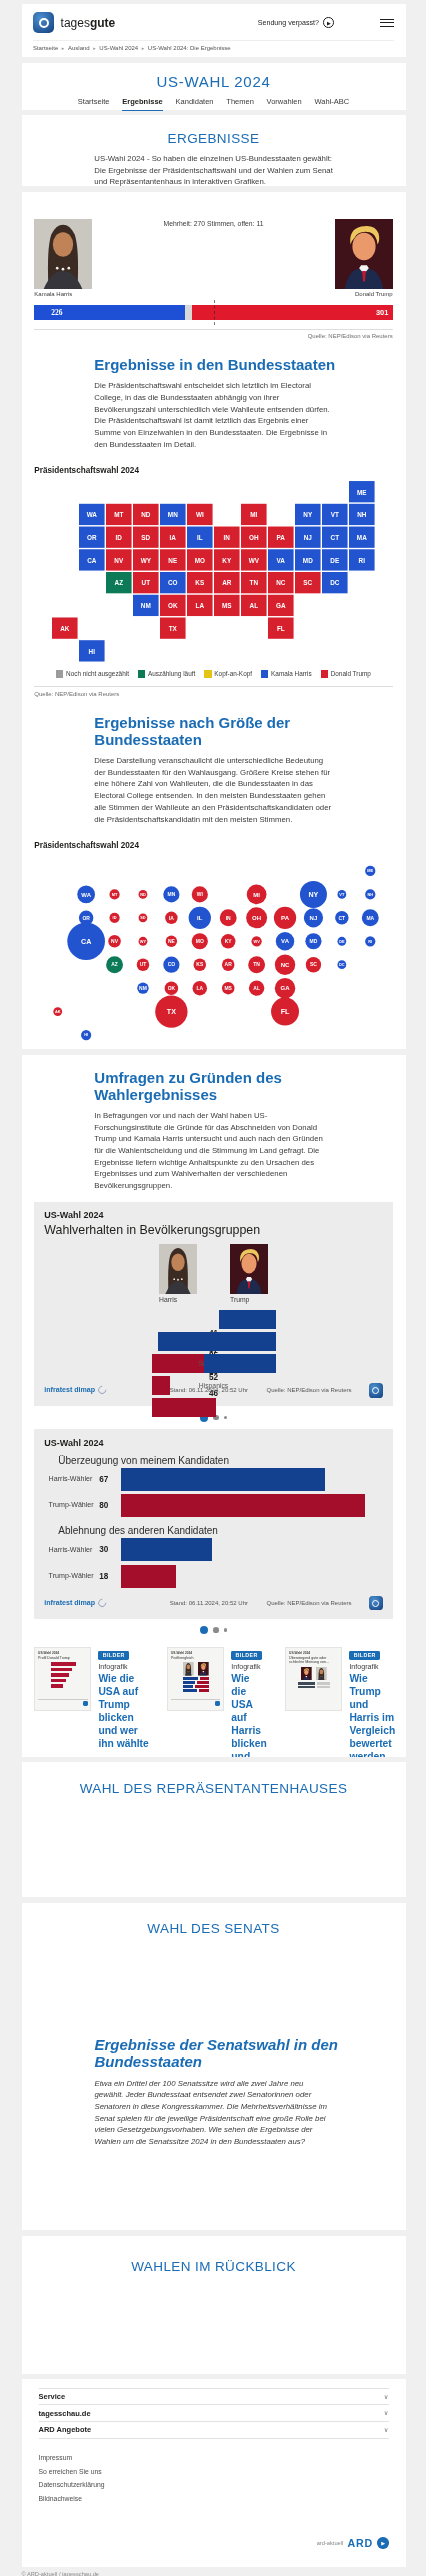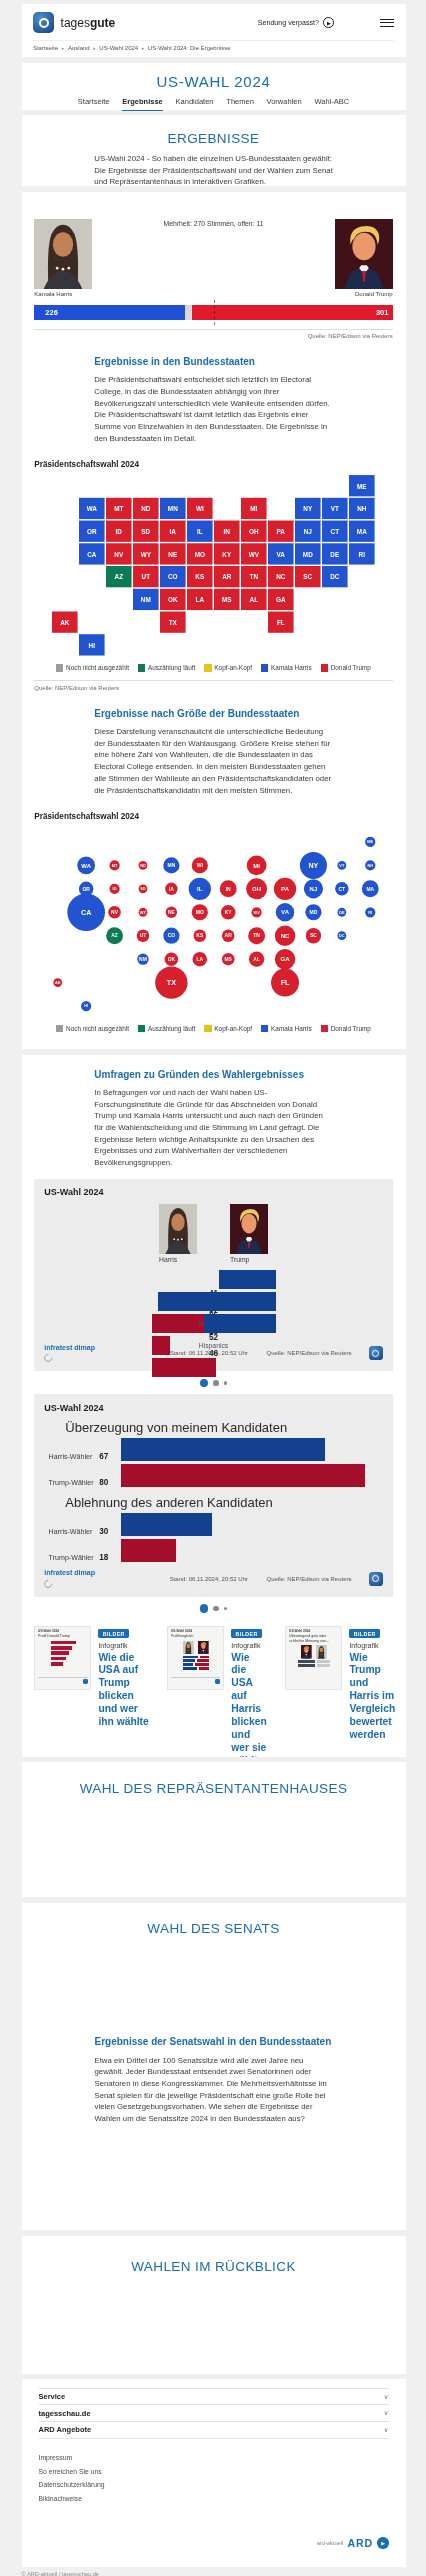--- a/index.html
+++ b/index.html
@@ -28,40 +28,40 @@
   
   .title-card{padding:10px 0 0;text-align:center;height:47px;}
   .page-title{font-size:15px;color:#1a6cb5;font-weight:400;letter-spacing:0.7px;}
   .tabs{display:flex;justify-content:center;gap:12.8px;margin-top:7.8px;}
   .tab{font-size:7.5px;color:#3c3c3c;padding-bottom:3.6px;cursor:pointer;}
   .tab.active{font-weight:bold;color:#1d1d1b;border-bottom:1.4px solid #1a6cb5;}
 
   .section-heading{font-size:13.5px;color:#1a6cb5;font-weight:400;text-align:center;letter-spacing:0.4px;margin:0;}
   .col-text{width:239px;margin:7.1px 0 0 60px;font-size:7.8px;line-height:1.5;color:#3b3b3b;}
   .intro-card{padding:15.6px 12.8px 0;height:71px;}
-  .subhead{font-size:10px;color:#1a6cb5;font-weight:600;margin:17px 0 0 60px;}
+  .subhead{font-size:15px;color:#1a6cb5;font-weight:600;margin:17px 0 0 60px;}
   .chart-label{font-size:8.2px;font-weight:bold;color:#1d1d1b;margin-top:15.6px;}
   .hr{border-top:0.7px solid #ddd;margin-top:8.5px;}
   .quelle{font-size:6px;color:#6e6e6e;margin-top:3.6px;}
   .quelle.right{text-align:right;}
 
   
   .pres-card{height:857px;padding:18.5px 12.8px 0;overflow:hidden;}
   .cand-row{position:relative;height:80px;margin-top:8.5px;}
   .majority-note{position:absolute;left:0;right:0;top:1.4px;text-align:center;font-size:6.8px;color:#3b3b3b;}
   .photo{width:58px;height:70px;}
   .photo svg,.photo-sm svg,.pp svg{width:100%;height:100%;display:block;}
   .cand-left{position:absolute;left:0;top:0;}
   .cand-right{position:absolute;right:0;top:0;}
   .cand-name{font-size:6px;color:#3c3c3c;margin-top:2.1px;}
   .cand-right .cand-name{text-align:right;}
   .ebar{position:relative;height:15.6px;display:flex;margin-top:5.7px;}
   .ebar .seg{height:100%;}
   .ebar .num{position:absolute;top:0;line-height:15.6px;color:#fff;font-size:7.5px;font-weight:bold;}
-  .num-left{left:11px;}.num-right{right:4.3px;}
+  .num-left{left:17px;font-family:Liberation Serif, serif;}.num-right{right:4.3px;}
   .ebar-marker{position:absolute;top:-5px;height:25.6px;border-left:1.4px dashed rgba(40,40,40,.6);}
   .map-wrap{margin-top:5.7px;text-align:center;}
   .legend{display:flex;justify-content:center;gap:9.2px;margin-top:5.7px;font-size:6.4px;color:#3b3b3b;}
   .legend .sw{display:inline-block;width:7.1px;height:7.1px;margin-right:2.8px;vertical-align:-0.7px;}
 
   
   .umfragen-card{height:702px;padding:14.2px 12.8px 0;overflow:hidden;}
   .chart-card{background:#ececec;margin-top:10px;padding:8.5px 10px;position:relative;}
   .cc-kicker{font-size:9px;font-weight:bold;color:#1d1d1b;}
   .cc-title{font-size:12.4px;color:#1d1d1b;margin-top:2.8px;font-weight:400;}
@@ -70,34 +70,34 @@
   .cc-fig .cap{font-size:6.8px;margin-top:2.1px;color:#3c3c3c;}
   .demo-rows{margin-top:7.1px;}
   .demo-row{display:flex;align-items:center;height:22px;flex-direction:column;}
   .demo-left{width:124px;display:flex;justify-content:flex-end;}
   .demo-left i{height:19px;display:block;}
   .demo-num{width:21.3px;text-align:center;font-weight:bold;font-size:8.2px;color:#1d1d1b;}
   .demo-cat{width:44px;text-align:center;font-size:6.8px;color:#555;}
   .demo-right{width:124px;}
   .demo-right i{height:19px;display:block;}
   .cc-footer{display:flex;align-items:center;margin-top:7.1px;font-size:6px;color:#555;}
-  .provider{color:#1a6cb5;font-weight:bold;font-size:7.1px;display:flex;gap:2.8px;flex-direction:column;}
+  .provider{color:#1a6cb5;font-weight:bold;font-size:7.1px;display:flex;align-items:center;gap:2.8px;}
   .gauge{width:6.4px;height:6.4px;border:1.8px solid #9aa9c4;border-radius:50%;border-top-color:transparent;
     transform:rotate(45deg);box-sizing:content-box;}
   .cc-footer .stand{margin-left:auto;}
   .cc-footer .src{margin-left:18.5px;}
   .ts-mini{width:14.2px;height:14.2px;border-radius:3.6px;background:radial-gradient(circle at 35% 30%,#4c8fd0,#123f7d);
     margin-left:17px;position:relative;flex:none;}
   .ts-mini::after{content:'';position:absolute;inset:3.6px;border:1.4px solid #fff;border-radius:50%;}
   .dots{display:flex;justify-content:center;align-items:center;gap:5px;height:23px;}
   .dot{border-radius:50%;background:#8a8a8a;}
   .dot.active{background:#1a6cb5;}
   .dec-group{margin-top:7.1px;}
-  .dec-glabel{font-size:13px;color:#2b2b2b;margin-left:21px;}
-  .dec-row{display:flex;align-items:flex-end;height:25.6px;margin-top:0.7px;}
+  .dec-glabel{font-size:10px;color:#2b2b2b;margin-left:14px;}
+  .dec-row{display:flex;align-items:center;height:25.6px;margin-top:0.7px;}
   .dec-label{width:55px;font-size:7.1px;color:#3c3c3c;padding-left:4.3px;box-sizing:border-box;}
   .dec-num{width:21.3px;font-weight:bold;font-size:8.2px;color:#1d1d1b;}
   .dec-bar{height:23px;}
 
   
   .teasers{display:grid;grid-template-columns:1fr 1fr 1fr;gap:7.1px 18.5px;margin-top:5.7px;}
   .teaser{display:flex;gap:7.1px;cursor:pointer;}
   .thumb{width:57px;height:64px;background:#f5f5f4;border:0.7px solid #e4e4e4;padding:2.8px;box-sizing:border-box;flex:none;overflow:hidden;}
   .th-kicker{font-size:3.2px;font-weight:bold;color:#444;}
   .th-title{font-size:3.6px;line-height:1.25;margin-top:0.7px;color:#333;}
@@ -117,21 +117,21 @@
   .th-logo{width:5px;height:5px;border-radius:1.4px;background:#1a6cb5;display:inline-block;}
   .badge{display:inline-block;background:#1a6cb5;color:#fff;font-size:5.3px;font-weight:bold;
     padding:1.4px 4.3px;border-radius:1.4px;letter-spacing:0.4px;}
   .teaser-kicker{font-size:7.1px;color:#3c3c3c;margin-top:3.6px;}
   .teaser-title{font-size:10.3px;font-weight:600;color:#1a6cb5;line-height:1.25;margin-top:2.1px;}
 
   
   .house-card{height:135px;padding-top:18.5px;}
   .senate-card{height:327px;padding-top:18.5px;}
   .senate-card .subhead{margin-top:100px;}
-  .senate-card .col-text,.senate-card .subhead{margin-left:73px;}
+  .senate-card .col-text,.senate-card .subhead{margin-left:73px;font-style:italic;}
   .review-card{height:138px;padding-top:23px;}
 
   
   .footer-card{height:188px;padding:8.5px 17px 0;margin-bottom:0;}
   .acc-row{display:flex;justify-content:space-between;align-items:center;border-top:0.7px solid #e2e2e2;
     height:15.6px;font-size:7.5px;font-weight:bold;color:#222;cursor:pointer;}
   .acc-row:last-of-type{border-bottom:0.7px solid #e2e2e2;}
   .chev{color:#777;font-size:6.4px;font-weight:400;}
   .f-links{margin-top:12.8px;}
   .f-link{font-size:6.8px;color:#4f4f4f;line-height:13.5px;cursor:pointer;}
@@ -473,20 +473,21 @@
       </div>
 
   </div>
 
   <div class="card umfragen-card">
     <h3 class="subhead" style="margin-left:60px;margin-top:0;">Umfragen zu Gründen des Wahlergebnisses</h3>
     <p class="col-text">In Befragungen vor und nach der Wahl haben US-Forschungsinstitute die Gründe für das Abschneiden von Donald Trump und Kamala Harris untersucht und auch nach den Gründen für die Wahlentscheidung und die Stimmung im Land gefragt. Die Ergebnisse liefern wichtige Anhaltspunkte zu den Ursachen des Ergebnisses und zum Wahlverhalten der verschiedenen Bevölkerungsgruppen.</p>
 
     <div class="chart-card">
       <div class="cc-kicker">US-Wahl 2024</div>
+      <div class="cc-title">Wahlverhalten in Bevölkerungsgruppen</div>
       <div class="cc-photos">
         <div class="cc-fig">
           <div class="photo-sm">
               <svg viewBox="0 0 60 74" preserveAspectRatio="none">
                 <rect width="60" height="74" fill="#c9c7c0"></rect>
                 <path d="M15 74 Q13 30 18 16 Q23 6 30 6 Q37 6 42 16 Q47 30 45 74 Z" fill="#3b2b22"></path>
                 <ellipse cx="30" cy="27" rx="10.5" ry="13" fill="#c08358"></ellipse>
                 <path d="M10 74 Q18 55 30 55 Q42 55 50 74 Z" fill="#35353b"></path>
                 <circle cx="24" cy="52" r="1.4" fill="#eee"></circle>
                 <circle cx="30" cy="53" r="1.4" fill="#eee"></circle>

